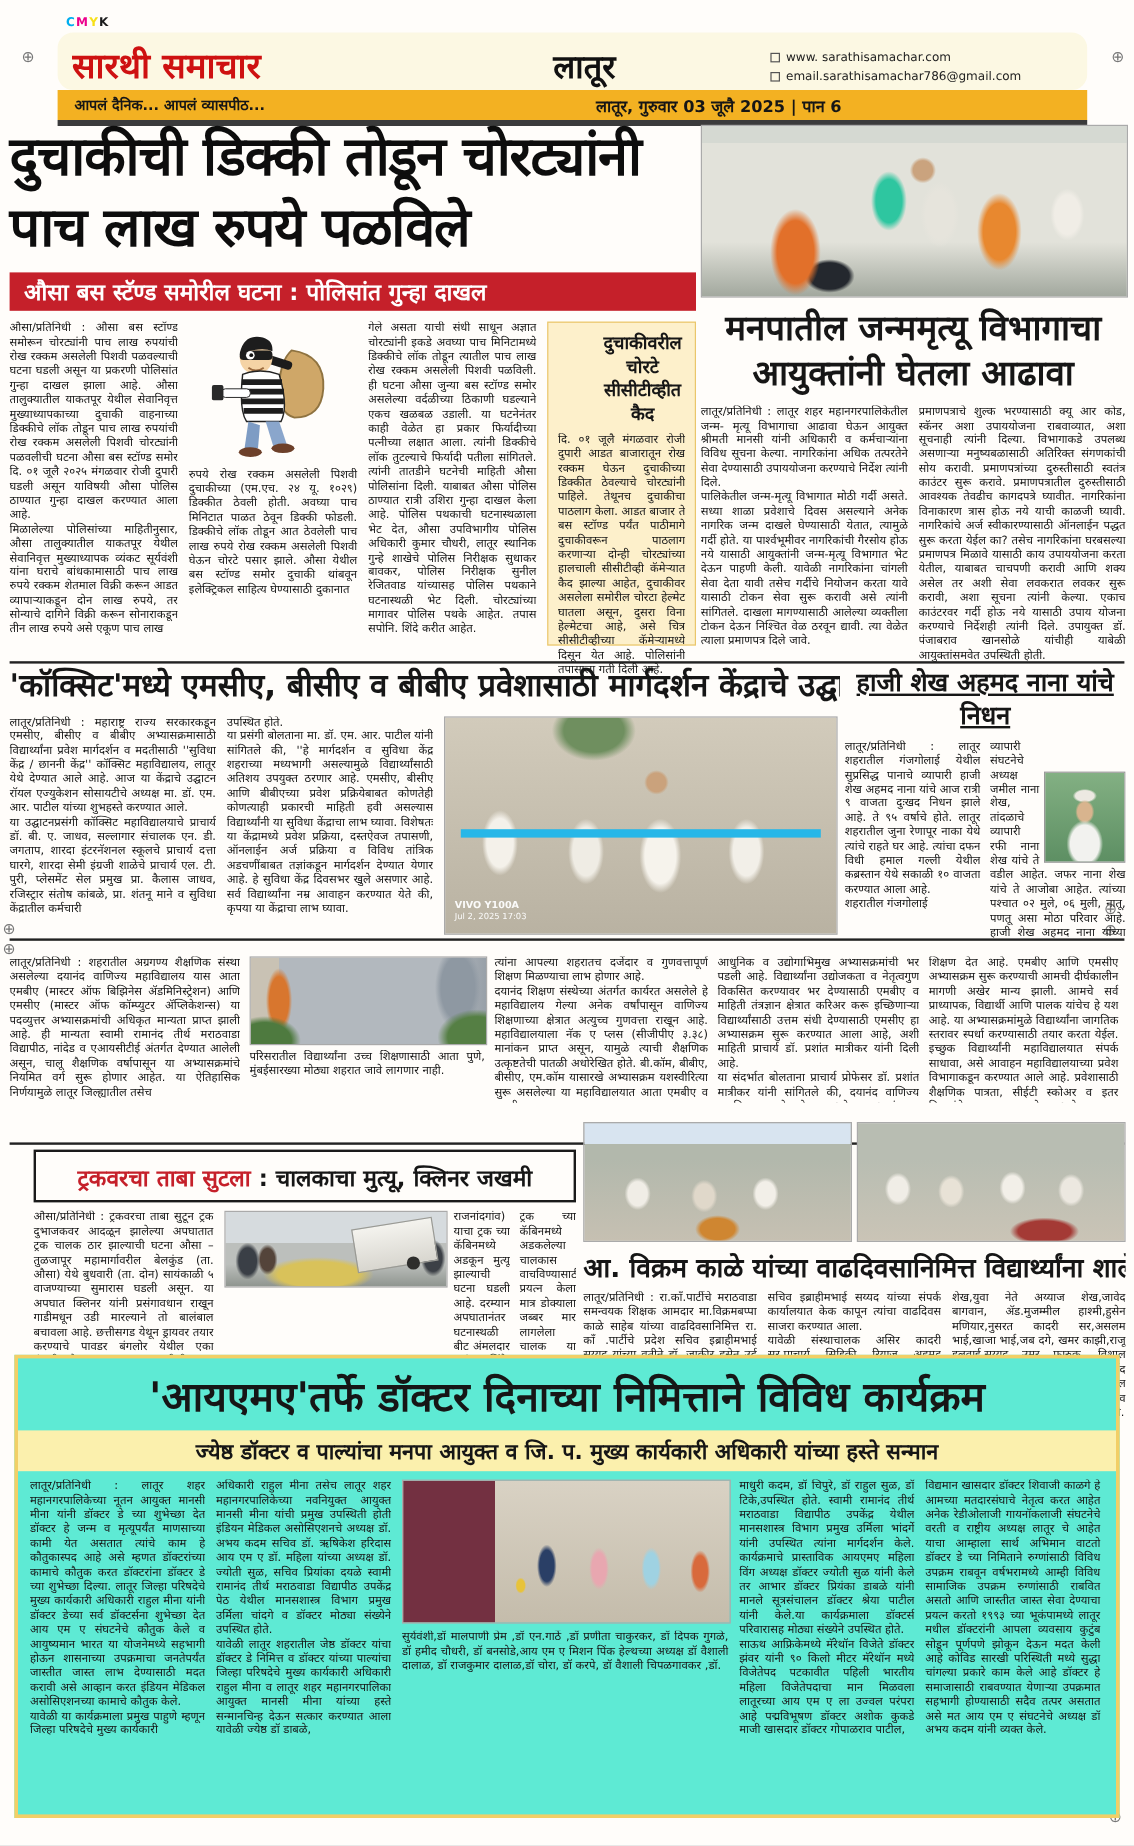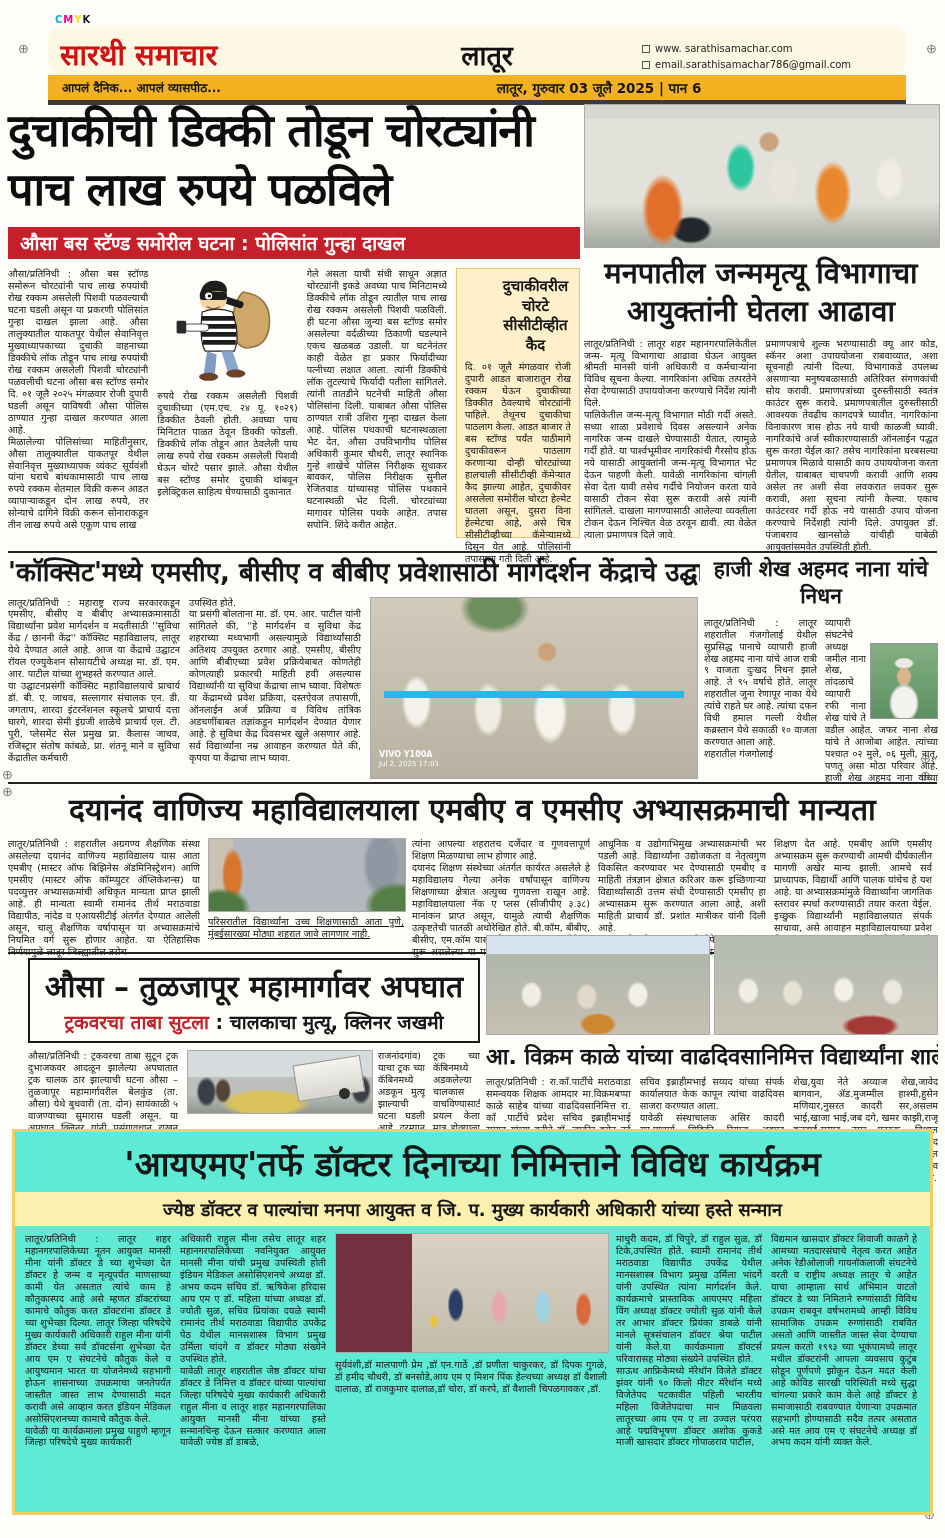--- a/index.html
+++ b/index.html
@@ -67,42 +67,42 @@
     radial-gradient(28px 50px at 55% 64%, #f6f3ec 0 46%, rgba(0,0,0,0) 62%),
     radial-gradient(24px 44px at 77% 62%, #f2efe8 0 46%, rgba(0,0,0,0) 62%),
     radial-gradient(15px 15px at 54% 30%, #caa27c 0 52%, rgba(0,0,0,0) 68%),
     radial-gradient(50px 36px at 38% 6%, #6f8f5f 0 50%, rgba(0,0,0,0) 70%),
     linear-gradient(#d2cbbb, #b9b2a2);}
   .ribbon{position:absolute;left:4%;right:4%;top:52%;height:7px;background:#27b7e8;}
   .wm{position:absolute;left:8px;bottom:8px;color:#fff;font-size:8px;font-weight:bold;opacity:.95;line-height:1.4;}
 
   
   .haji{left:704px;top:556px;width:234px;}
-  .haji h3{font-size:21px;line-height:1.3;text-align:center;}
+  .haji h3{font-size:21px;line-height:1.3;text-align:center;text-decoration:underline;}
   .haji-cols{display:flex;gap:8px;margin-top:6px;height:166px;}
   .haji-cols .t-col{flex:1;}
   .ph-haji{float:right;width:66px;height:74px;margin:26px 0 3px 4px;background:
     radial-gradient(20px 26px at 50% 80%, #f2f2ef 0 60%, rgba(0,0,0,0) 76%),
     radial-gradient(11px 14px at 50% 44%, #d8b48e 0 55%, rgba(0,0,0,0) 72%),
     radial-gradient(14px 8px at 50% 26%, #ece9e2 0 55%, rgba(0,0,0,0) 72%),
     linear-gradient(#83b083, #5d8f63);border:1px solid #999;}
 
   
   .dayanand{left:8px;top:788px;width:929px;}
   .dayanand h2{font-size:30px;text-align:center;white-space:nowrap;overflow:hidden;}
   .day-cols{display:flex;gap:8px;margin-top:9px;height:122px;}
   .day-c1{width:192px;flex:none;}
   .day-fig{width:196px;flex:none;}
   .ph-college{width:196px;height:72px;background:
     radial-gradient(44px 30px at 6% 96%, #4e7a3f 0 50%, rgba(0,0,0,0) 68%),
     radial-gradient(48px 34px at 96% 92%, #557f44 0 50%, rgba(0,0,0,0) 68%),
     radial-gradient(28px 52px at 88% 35%, #8e98a2 0 50%, rgba(0,0,0,0) 68%),
     radial-gradient(16px 40px at 12% 50%, #d8762e 0 50%, rgba(0,0,0,0) 68%),
     linear-gradient(90deg,#c9c2b4 0 12%, #b2b8be 12% 85%, #98a0a8 100%);}
-  .day-caption{font-size:9.5px;line-height:1.3;text-align:justify;margin-top:4px;overflow:hidden;height:38px;text-decoration:underline;}
+  .day-caption{font-size:9.5px;line-height:1.3;text-align:justify;margin-top:4px;overflow:hidden;height:38px;}
   .day-c2{width:178px;flex:none;}
   .day-c3{width:168px;flex:none;}
   .day-c4{width:158px;flex:none;}
 
   
   .accident{left:28px;top:958px;width:452px;}
   .acc-head{border:2px solid #1a1a1a;padding:5px 8px 6px;box-sizing:border-box;}
   .acc-head h2{font-size:30px;text-align:center;white-space:nowrap;overflow:hidden;}
   .acc-sub{font-size:19px;font-weight:bold;text-align:center;margin-top:3px;white-space:nowrap;overflow:hidden;}
   .acc-sub .red{color:#c5202a;}
@@ -266,40 +266,38 @@
     <div class="haji-cols">
       <div class="t-col body-text">लातूर/प्रतिनिधी : लातूर शहरातील गंजगोलाई येथील सुप्रसिद्ध पानाचे व्यापारी हाजी शेख अहमद नाना यांचे आज रात्री ९ वाजता दुःखद निधन झाले आहे. ते ९५ वर्षाचे होते. लातूर शहरातील जुना रेणापूर नाका येथे त्यांचे राहते घर आहे. त्यांचा दफन विधी हमाल गल्ली येथील कब्रस्तान येथे सकाळी १० वाजता करण्यात आला आहे.
 शहरातील गंजगोलाई</div>
       <div class="t-col body-text"><span class="ph-haji"></span><span>व्यापारी संघटनेचे अध्यक्ष जमील नाना शेख, तांदळाचे व्यापारी रफी नाना शेख यांचे ते वडील आहेत. जफर नाना शेख यांचे ते आजोबा आहेत. त्यांच्या पश्चात ०२ मुले, ०६ मुली, नातू, पणतू असा मोठा परिवार आहे. हाजी शेख अहमद नाना यांच्या दुःखद निधनामुळे लातूर शहरात हळहळ व्यक्त करण्यात येत आहे. शेख परिवाराच्या दुखाःत सारथी समाचार परिवार सहभागी आहे.</span></div>
     </div>
   </article>
 
   <div class="divider" style="left:8px;top:782px;width:929px;height:2px"></div>
 
   <article class="abs dayanand">
-    <h2>दयानंद वाणिज्य महाविद्यालयाला एमबीए व एमसीए अभ्यासक्रमाची मान्यता</h2>
     <div class="day-cols">
       <div class="day-c1 body-text" style="height:122px">लातूर/प्रतिनिधी : शहरातील अग्रगण्य शैक्षणिक संस्था असलेल्या दयानंद वाणिज्य महाविद्यालय यास आता एमबीए (मास्टर ऑफ बिझिनेस ॲडमिनिस्ट्रेशन) आणि एमसीए (मास्टर ऑफ कॉम्प्युटर ॲप्लिकेशन्स) या पदव्युत्तर अभ्यासक्रमांची अधिकृत मान्यता प्राप्त झाली आहे. ही मान्यता स्वामी रामानंद तीर्थ मराठवाडा विद्यापीठ, नांदेड व एआयसीटीई अंतर्गत देण्यात आलेली असून, चालू शैक्षणिक वर्षापासून या अभ्यासक्रमांचे नियमित वर्ग सुरू होणार आहेत. या ऐतिहासिक निर्णयामुळे लातूर जिल्ह्यातील तसेच</div>
       <figure class="day-fig" style="margin:0">
         <div class="ph ph-college"></div>
         <figcaption class="day-caption">परिसरातील विद्यार्थ्यांना उच्च शिक्षणासाठी आता पुणे, मुंबईसारख्या मोठ्या शहरात जावे लागणार नाही.</figcaption>
       </figure>
       <div class="day-c2 body-text" style="height:122px">त्यांना आपल्या शहरातच दर्जेदार व गुणवत्तापूर्ण शिक्षण मिळण्याचा लाभ होणार आहे.
 दयानंद शिक्षण संस्थेच्या अंतर्गत कार्यरत असलेले हे महाविद्यालय गेल्या अनेक वर्षांपासून वाणिज्य शिक्षणाच्या क्षेत्रात अत्युच्च गुणवत्ता राखून आहे. महाविद्यालयाला नॅक ए प्लस (सीजीपीए ३.३८) मानांकन प्राप्त असून, यामुळे त्याची शैक्षणिक उत्कृष्टतेची पातळी अधोरेखित होते. बी.कॉम, बीबीए, बीसीए, एम.कॉम यासारखे अभ्यासक्रम यशस्वीरित्या सुरू असलेल्या या महाविद्यालयात आता एमबीए व एमसीए सारख्या</div>
       <div class="day-c3 body-text" style="height:122px">आधुनिक व उद्योगाभिमुख अभ्यासक्रमांची भर पडली आहे. विद्यार्थ्यांना उद्योजकता व नेतृत्वगुण विकसित करण्यावर भर देण्यासाठी एमबीए व माहिती तंत्रज्ञान क्षेत्रात करिअर करू इच्छिणाऱ्या विद्यार्थ्यांसाठी उत्तम संधी देण्यासाठी एमसीए हा अभ्यासक्रम सुरू करण्यात आला आहे, अशी माहिती प्राचार्य डॉ. प्रशांत मात्रीकर यांनी दिली आहे.
 या संदर्भात बोलताना प्राचार्य प्रोफेसर डॉ. प्रशांत मात्रीकर यांनी सांगितले की, दयानंद वाणिज्य महाविद्यालय हे गेल्या अनेक दशकांपासून गुणवत्तापूर्ण</div>
       <div class="day-c4 body-text" style="height:122px">शिक्षण देत आहे. एमबीए आणि एमसीए अभ्यासक्रम सुरू करण्याची आमची दीर्घकालीन मागणी अखेर मान्य झाली. आमचे सर्व प्राध्यापक, विद्यार्थी आणि पालक यांचेच हे यश आहे. या अभ्यासक्रमांमुळे विद्यार्थ्यांना जागतिक स्तरावर स्पर्धा करण्यासाठी तयार करता येईल. इच्छुक विद्यार्थ्यांनी महाविद्यालयात संपर्क साधावा, असे आवाहन महाविद्यालयाच्या प्रवेश विभागाकडून करण्यात आले आहे. प्रवेशासाठी शैक्षणिक पात्रता, सीईटी स्कोअर व इतर निकषांचे पालन करण्यात येणार आहे.</div>
     </div>
   </article>
 
   <div class="divider" style="left:8px;top:952px;width:929px;height:1.5px"></div>
 
   <article class="abs accident">
     <div class="acc-head">
-      <h2>औसा – तुळजापूर महामार्गावर अपघात</h2>
       <div class="acc-sub"><span class="red">ट्रकवरचा ताबा सुटला</span><span> : चालकाचा मुत्यू, क्लिनर जखमी</span></div>
     </div>
     <div class="acc-body">
       <div class="acc-c1 body-text">औसा/प्रतिनिधी : ट्रकवरचा ताबा सुटून ट्रक दुभाजकवर आदळून झालेल्या अपघातात ट्रक चालक ठार झाल्याची घटना औसा – तुळजापूर महामार्गावरील बेलकुंड (ता. औसा) येथे बुधवारी (ता. दोन) सायंकाळी ५ वाजण्याच्या सुमारास घडली असून. या अपघात क्लिनर यांनी प्रसंगावधान राखून गाडीमधून उडी मारल्याने तो बालंबाल बचावला आहे. छत्तीसगड येथून ड्रायवर तयार करण्याचे पावडर बंगलोर येथील एका कंपनीत घेऊन जाणाऱ्या ट्रक ( सीजी ०८ ए एक्स ६८३२) ताबा सुटून ट्रक दुभाजकवर आदळून झालेल्या अपघातात छत्तीसगढ राज्यातील चालक संजय शंकरलाल साहू (वय ३५ रा सुरधी ता. जि.</div>
       <div class="acc-right">
         <div class="ph ph-truck">
           <div class="truck-box"></div>
           <div class="truck-wheel"></div>
         </div>
         <div class="acc-subcols">

